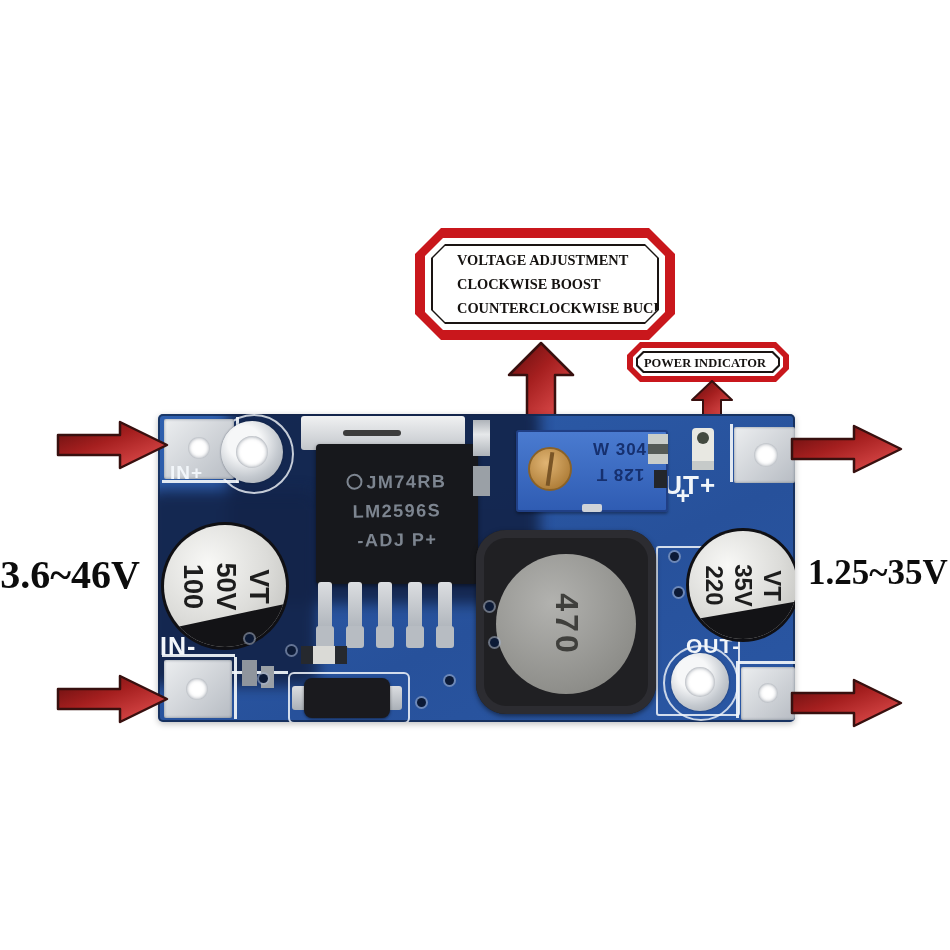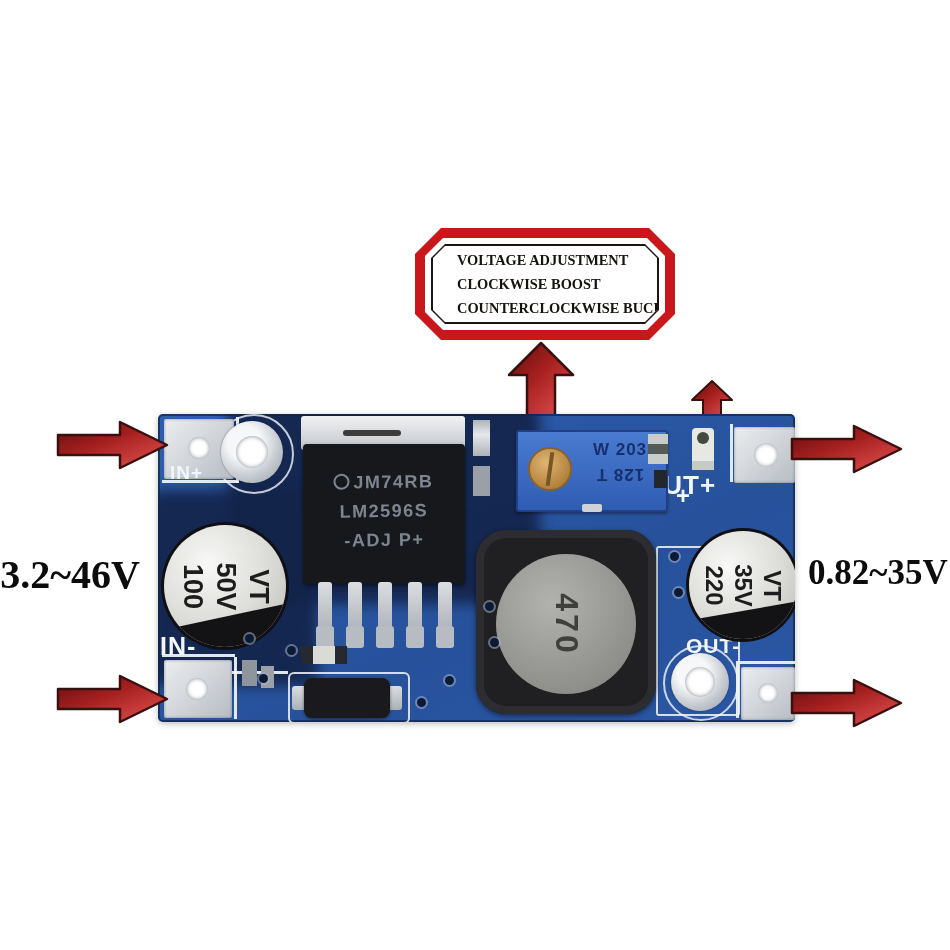--- a/index.html
+++ b/index.html
@@ -55,30 +55,39 @@
       <div class="oct" style="position:absolute;left:6px;top:6px;right:6px;bottom:6px;--c:14px;background:#1a1412">
         <div class="oct" style="position:absolute;left:2px;top:2px;right:2px;bottom:2px;--c:12px;background:#ffffff;display:flex;flex-direction:column;justify-content:center;padding-left:24px;box-sizing:border-box">
           <div class="ctext">VOLTAGE ADJUSTMENT</div>
           <div class="ctext">CLOCKWISE BOOST</div>
           <div class="ctext">COUNTERCLOCKWISE BUCK</div>
         </div>
       </div>
     </div>
   </div>
 
+  <div class="o oct" style="left:627px;top:342px;width:162px;height:40px;--c:13px;background:#c9171c">
+    <div class="oct" style="position:absolute;left:6px;top:6px;right:6px;bottom:6px;--c:9px;background:#ffffff">
+      <div class="oct" style="position:absolute;left:3px;top:3px;right:3px;bottom:3px;--c:7px;background:#1a1412">
+        <div class="oct" style="position:absolute;left:2px;top:2px;right:2px;bottom:2px;--c:6px;background:#ffffff;display:flex;align-items:center;justify-content:center">
+          <div class="ctext" style="font-size:13px;line-height:13px">POWER INDICATOR</div>
+        </div>
+      </div>
+    </div>
+  </div>
 
   <svg class="o" style="left:506px;top:341px" width="70" height="78">
     <path d="M35,2 L67,34 L49,34 L49,76 L21,76 L21,34 L3,34 Z" fill="url(#arrowGrad)" stroke="#38100f" stroke-width="2.5" stroke-linejoin="round"></path>
   </svg>
   <svg class="o" style="left:690px;top:380px" width="44" height="38">
     <path d="M22,1 L42,20 L31,20 L31,37 L13,37 L13,20 L2,20 Z" fill="url(#arrowGrad)" stroke="#38100f" stroke-width="2" stroke-linejoin="round"></path>
   </svg>
 
-  <div class="o range" style="left:0px;top:551px;width:140px;text-align:center;font-size:40px">3.2~46V</div>
-  <div class="o range" style="left:808px;top:553px;width:142px;text-align:left;font-size:35px">0.82~35V</div>
+  <div class="o range" style="left:0px;top:551px;width:140px;text-align:center;font-size:40px">3.6~46V</div>
+  <div class="o range" style="left:808px;top:553px;width:142px;text-align:left;font-size:35px">1.25~35V</div>
 
   <div class="o board">
 
     <div class="o patch" style="left:70px;top:-12px;width:312px;height:202px"></div>
     <div class="o patch" style="left:-12px;top:76px;width:172px;height:196px"></div>
 
     <div class="o silk" style="left:78px;top:3px;width:3px;height:66px"></div>
     <div class="o silk" style="left:4px;top:66px;width:76px;height:3px"></div>
     <div class="o silk" style="left:76px;top:243px;width:3px;height:62px"></div>
     <div class="o silk" style="left:4px;top:240px;width:73px;height:3px"></div>
@@ -113,21 +122,21 @@
 
     <div class="o silktext" style="left:12px;top:48px;font-size:19px">IN+</div>
     <div class="o silktext" style="left:2px;top:218px;font-size:25px">IN-</div>
     <div class="o silktext" style="left:484px;top:56px;font-size:26px">OUT+</div>
     <div class="o silktext" style="left:528px;top:220px;font-size:21px">OUT-</div>
     <div class="o silktext" style="left:518px;top:68px;font-size:24px">+</div>
 
     <div class="o metal" style="left:143px;top:2px;width:164px;height:34px;background:linear-gradient(180deg,#f0f1f2,#c2c6cb)">
       <div style="position:absolute;left:42px;top:14px;width:58px;height:6px;background:#3c3c3c;border-radius:3px"></div>
     </div>
-    <div class="o" style="left:145px;top:30px;width:162px;height:140px;background:#17181c;border-radius:4px;box-shadow:0 2px 4px rgba(0,0,0,.5)">
+    <div class="o" style="left:158px;top:30px;width:162px;height:140px;background:#17181c;border-radius:4px;box-shadow:0 2px 4px rgba(0,0,0,.5)">
       <div class="ictext" style="position:absolute;left:0;right:0;top:24px;transform:rotate(-1deg)">
         <div>
           <span style="display:inline-block;width:12px;height:12px;border:2px solid #7d8590;border-radius:50%;vertical-align:-1px;margin-right:4px"></span><span>JM74RB</span>
         </div>
         <div>LM2596S</div>
         <div>-ADJ P+</div>
       </div>
     </div>
     <div class="o metal" style="left:160px;top:168px;width:14px;height:52px"></div>
     <div class="o metal" style="left:190px;top:168px;width:14px;height:52px"></div>
@@ -164,21 +173,21 @@
         </div>
         <div class="wedge" style="left:-8px;top:80px;width:126px;height:44px;transform:rotate(-10deg)"></div>
       </div>
     </div>
 
     <div class="o" style="left:358px;top:16px;width:148px;height:78px;background:linear-gradient(180deg,#4a7bd0,#2f5cb3);border:2px solid #203f85;border-radius:3px;box-shadow:0 2px 3px rgba(0,0,0,.35)">
       <div style="position:absolute;left:10px;top:15px;width:40px;height:40px;border-radius:50%;background:radial-gradient(circle at 40% 35%,#e0b473,#b07f3a 75%);border:2px solid #8a6228">
         <div style="position:absolute;left:18px;top:3px;width:4px;height:34px;background:#7a5526;transform:rotate(8deg)"></div>
       </div>
       <div style="position:absolute;left:62px;top:8px;width:80px;text-align:center">
-        <div class="potmark">W 203</div>
+        <div class="potmark">W 304</div>
         <div class="potmark" style="transform:rotate(180deg);margin-top:4px">128 T</div>
       </div>
       <div style="position:absolute;left:64px;top:72px;width:20px;height:8px;background:#cfd3d8;border-radius:2px"></div>
     </div>
 
     <div class="o" style="left:318px;top:116px;width:180px;height:184px;background:#202023;border-radius:30px;box-shadow:inset 0 0 0 8px #2c2c31, 0 2px 5px rgba(0,0,0,.5)">
       <div style="position:absolute;left:20px;top:24px;width:140px;height:140px;border-radius:50%;background:radial-gradient(circle at 40% 35%,#b2b2af,#8e8e8a 72%,#7c7c78)">
         <div style="position:absolute;left:0;top:0;width:140px;height:140px;display:flex;align-items:center;justify-content:center">
           <div style="font-size:32px;font-weight:700;color:#3f3f3c;letter-spacing:3px;transform:rotate(90deg)">470</div>
         </div>

